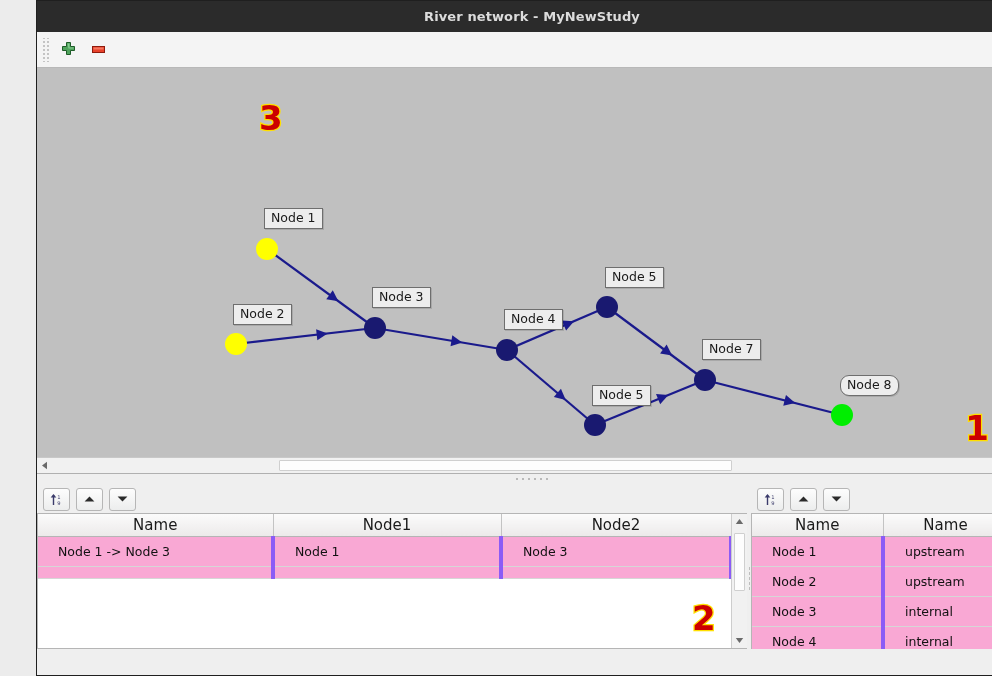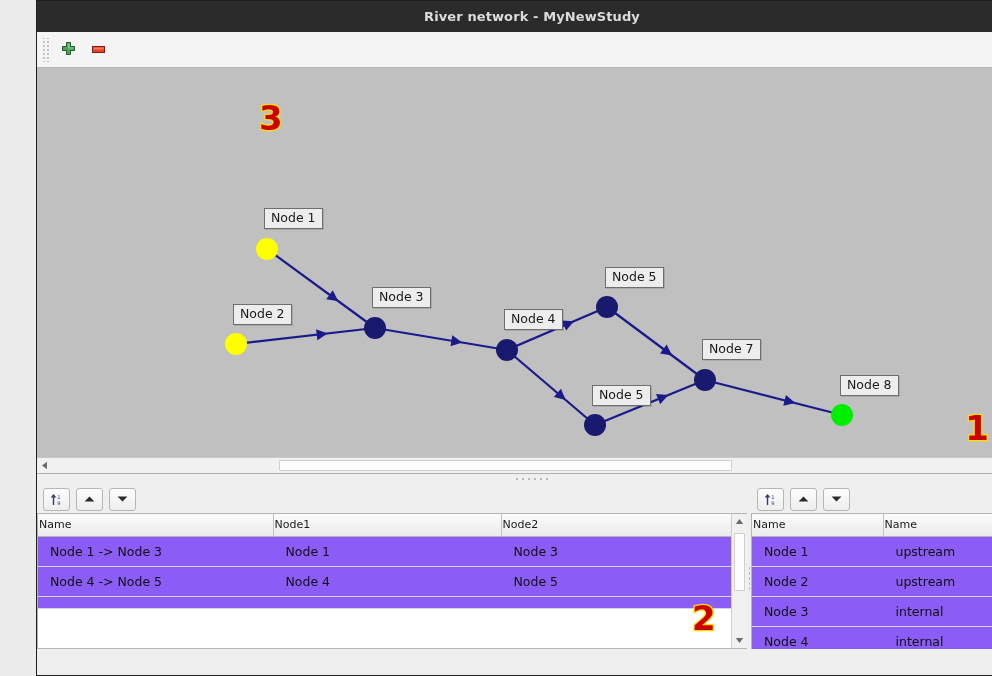--- a/index.html
+++ b/index.html
@@ -194,30 +194,30 @@
     table-layout: fixed;
     font-size: 12.5px;
     color: #111;
   }
   table.grid th {
     background: linear-gradient(#fbfbfb,#eceaea);
     border-right: 1px solid #c3c3c3;
     border-bottom: 1px solid #b5b5b5;
     font-weight: normal;
     height: 22px;
-    text-align: left;
+    text-align: center;
     color: #1a1a1a;
-    font-size: 11px;
+    font-size: 15px;
   }
   table.grid td {
-    border-right: 1px solid #8b5cf6;
+    border-right: 4px solid #8b5cf6;
     border-bottom: 1px solid #d6d6d6;
     height: 30px;
-    padding: 0 12px;
-    background: #8b5cf6;
+    padding: 0 20px;
+    background: #f9a8d4;
     white-space: nowrap;
     overflow: hidden;
     text-overflow: ellipsis;
   }
   table.grid tr.filler td { height: 12px; }
   .tbl-vscroll {
     flex: 0 0 16px; width:16px;
     background:#f1f1f1;
     border-left:1px solid #cdcdcd;
     display:flex; flex-direction:column;
@@ -290,21 +290,21 @@
             <circle cx="805" cy="347" r="11" fill="#00ee00"></circle>
           </svg>
         <div id="labels">
             <div class="node-label" style="left: 227px; top: 140px;">Node 1</div>
             <div class="node-label" style="left: 196px; top: 236px;">Node 2</div>
             <div class="node-label" style="left: 335px; top: 219px;">Node 3</div>
             <div class="node-label" style="left: 467px; top: 241px;">Node 4</div>
             <div class="node-label" style="left: 568px; top: 199px;">Node 5</div>
             <div class="node-label" style="left: 555px; top: 317px;">Node 5</div>
             <div class="node-label" style="left: 665px; top: 271px;">Node 7</div>
-            <div class="node-label" style="left: 803px; top: 307px;">Node 8</div>
+            <div class="node-label" style="left: 803px; top: 307px; border-radius: 9px;">Node 8</div>
           </div>
         <div class="annot" style="right:22px; bottom:12px;">1</div>
       </div>
 
       <div class="vscroll">
         <div class="sb-arrow">
           <svg width="9" height="7" viewBox="0 0 9 7">
             <path d="M4.5,1 L8.2,6 L0.8,6 Z" fill="#6a6a6a"></path>
           </svg>
         </div>
@@ -381,25 +381,20 @@
                 <th>Node1</th>
                 <th>Node2</th>
               </tr>
             </thead>
             <tbody id="reaches-body">
                 <tr>
                   <td>Node 1 -&gt; Node 3</td>
                   <td>Node 1</td>
                   <td>Node 3</td>
                 </tr>
-                <tr>
-                  <td>Node 4 -&gt; Node 5</td>
-                  <td>Node 4</td>
-                  <td>Node 5</td>
-                </tr>
                 <tr class="filler">
                   <td></td>
                   <td></td>
                   <td></td>
                 </tr>
               </tbody>
           </table>
         </div>
         <div class="tbl-vscroll">
           <div class="sb-arrow">

